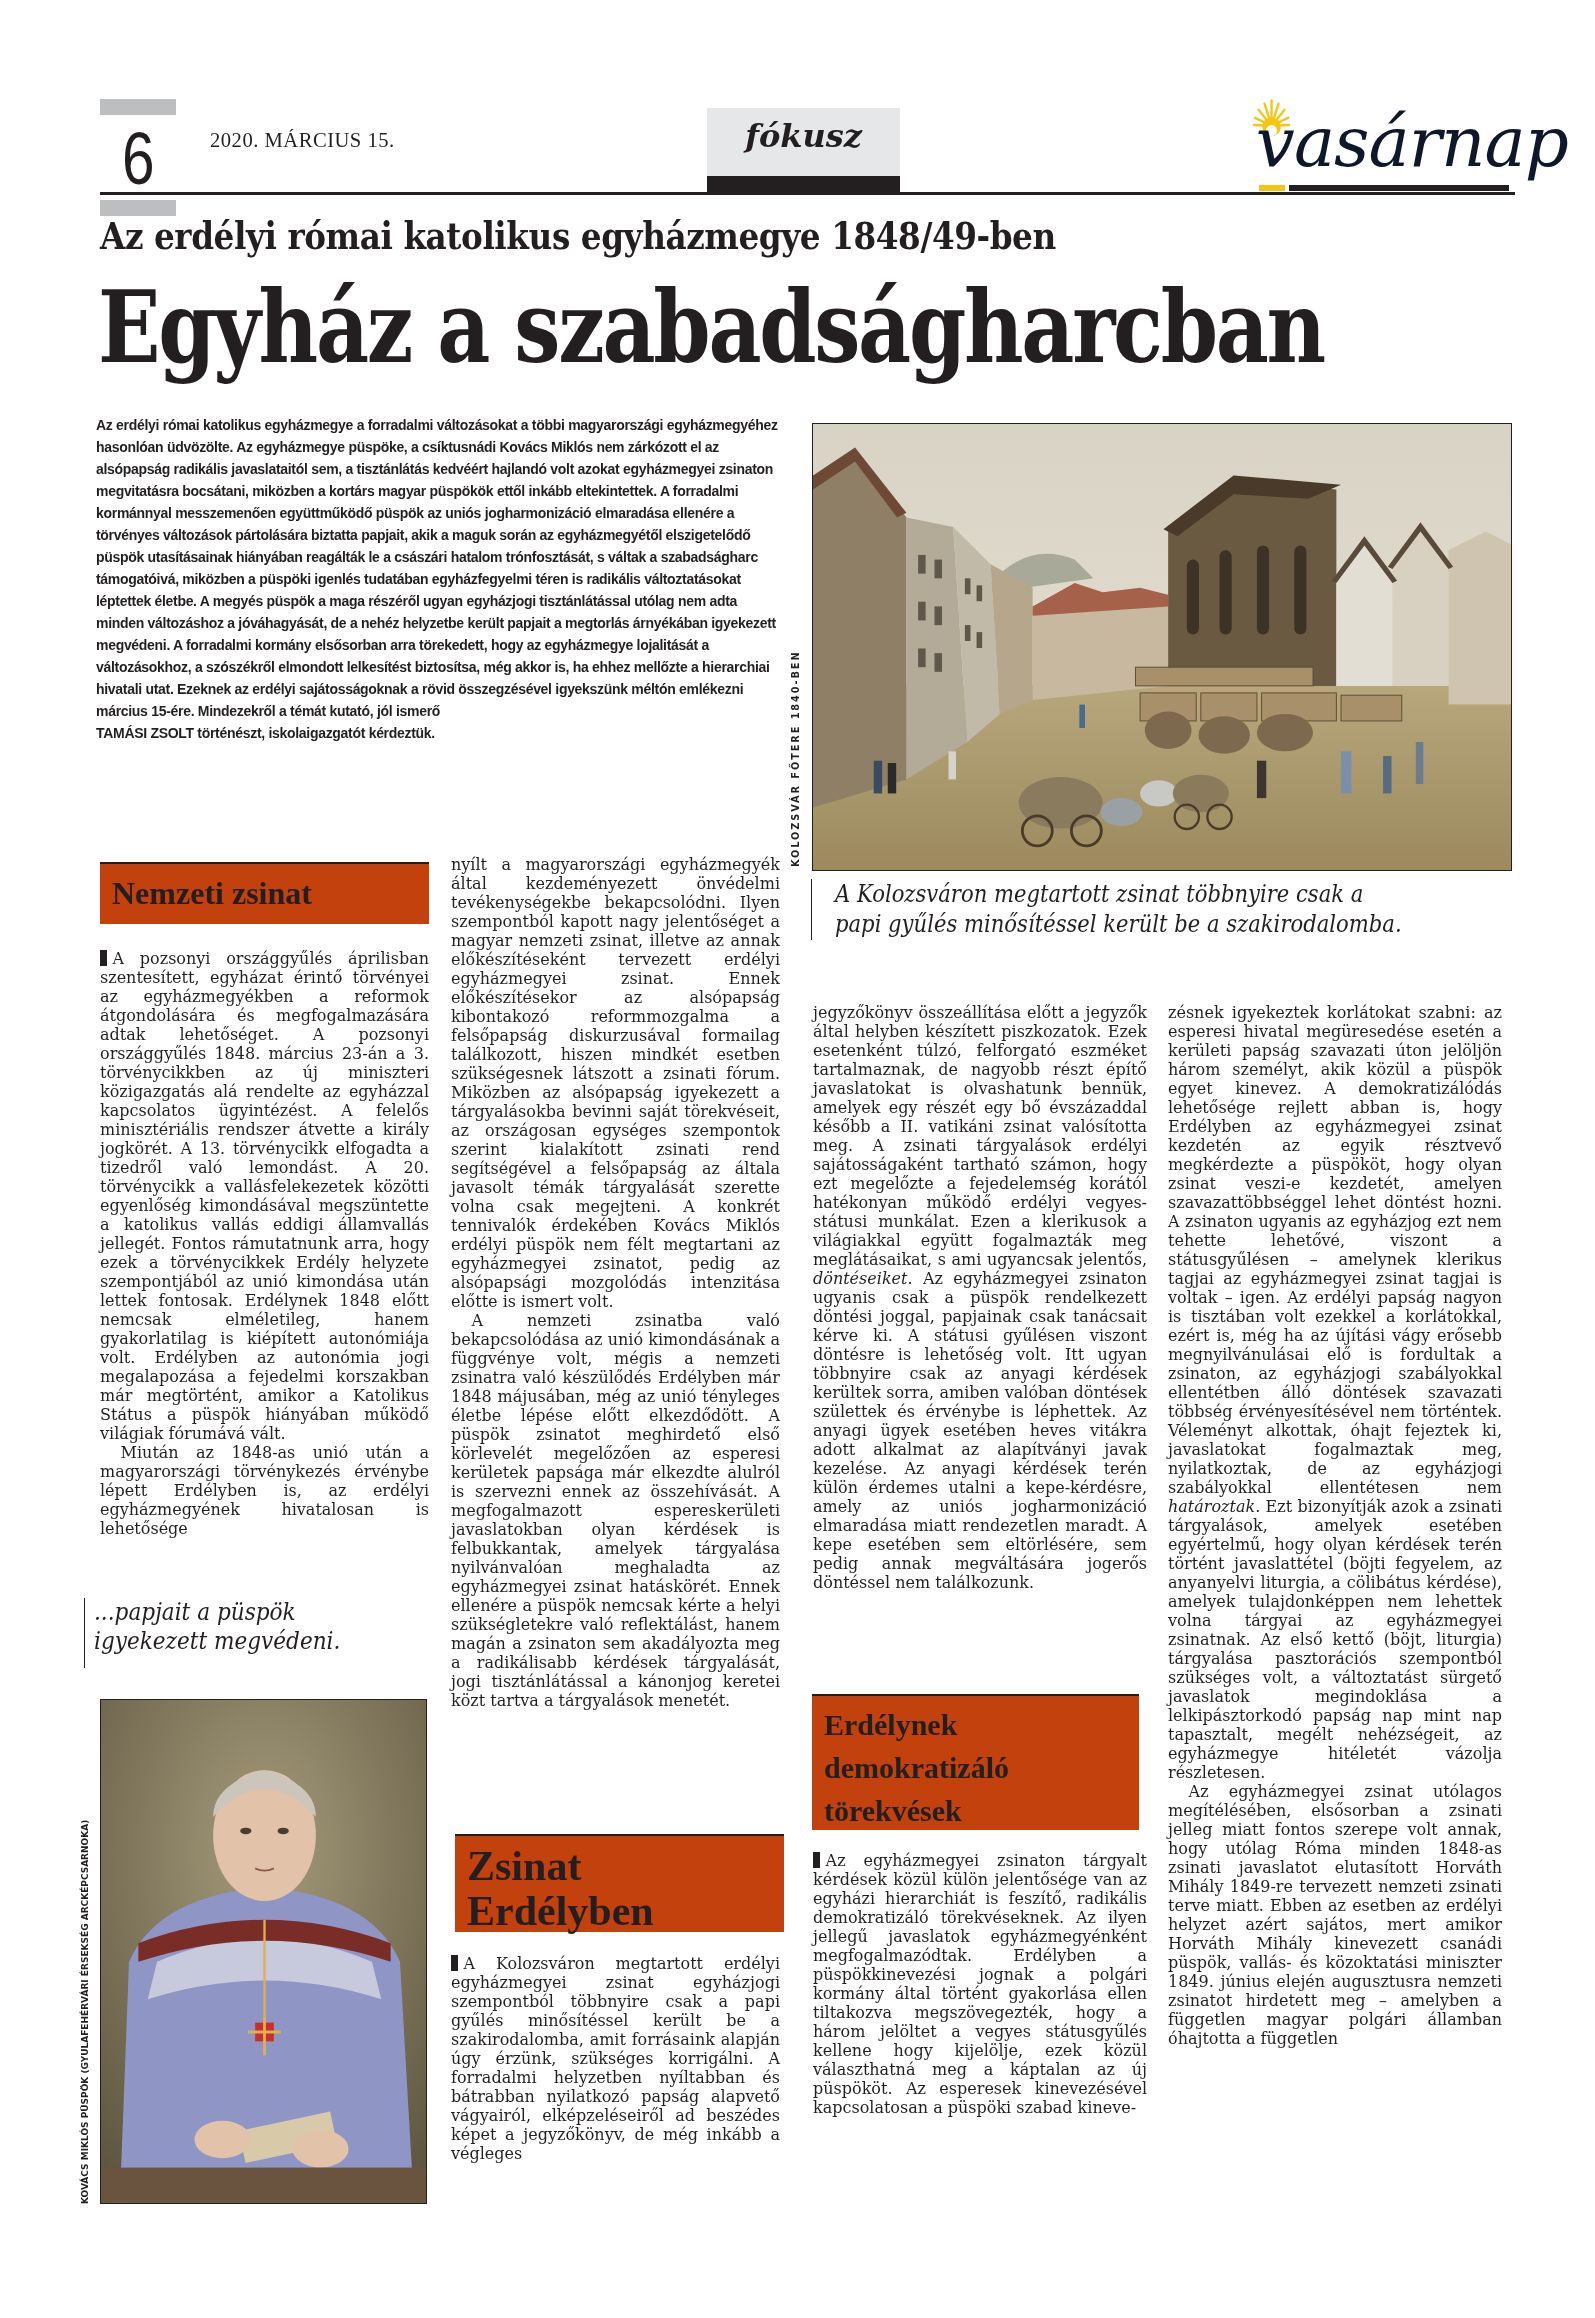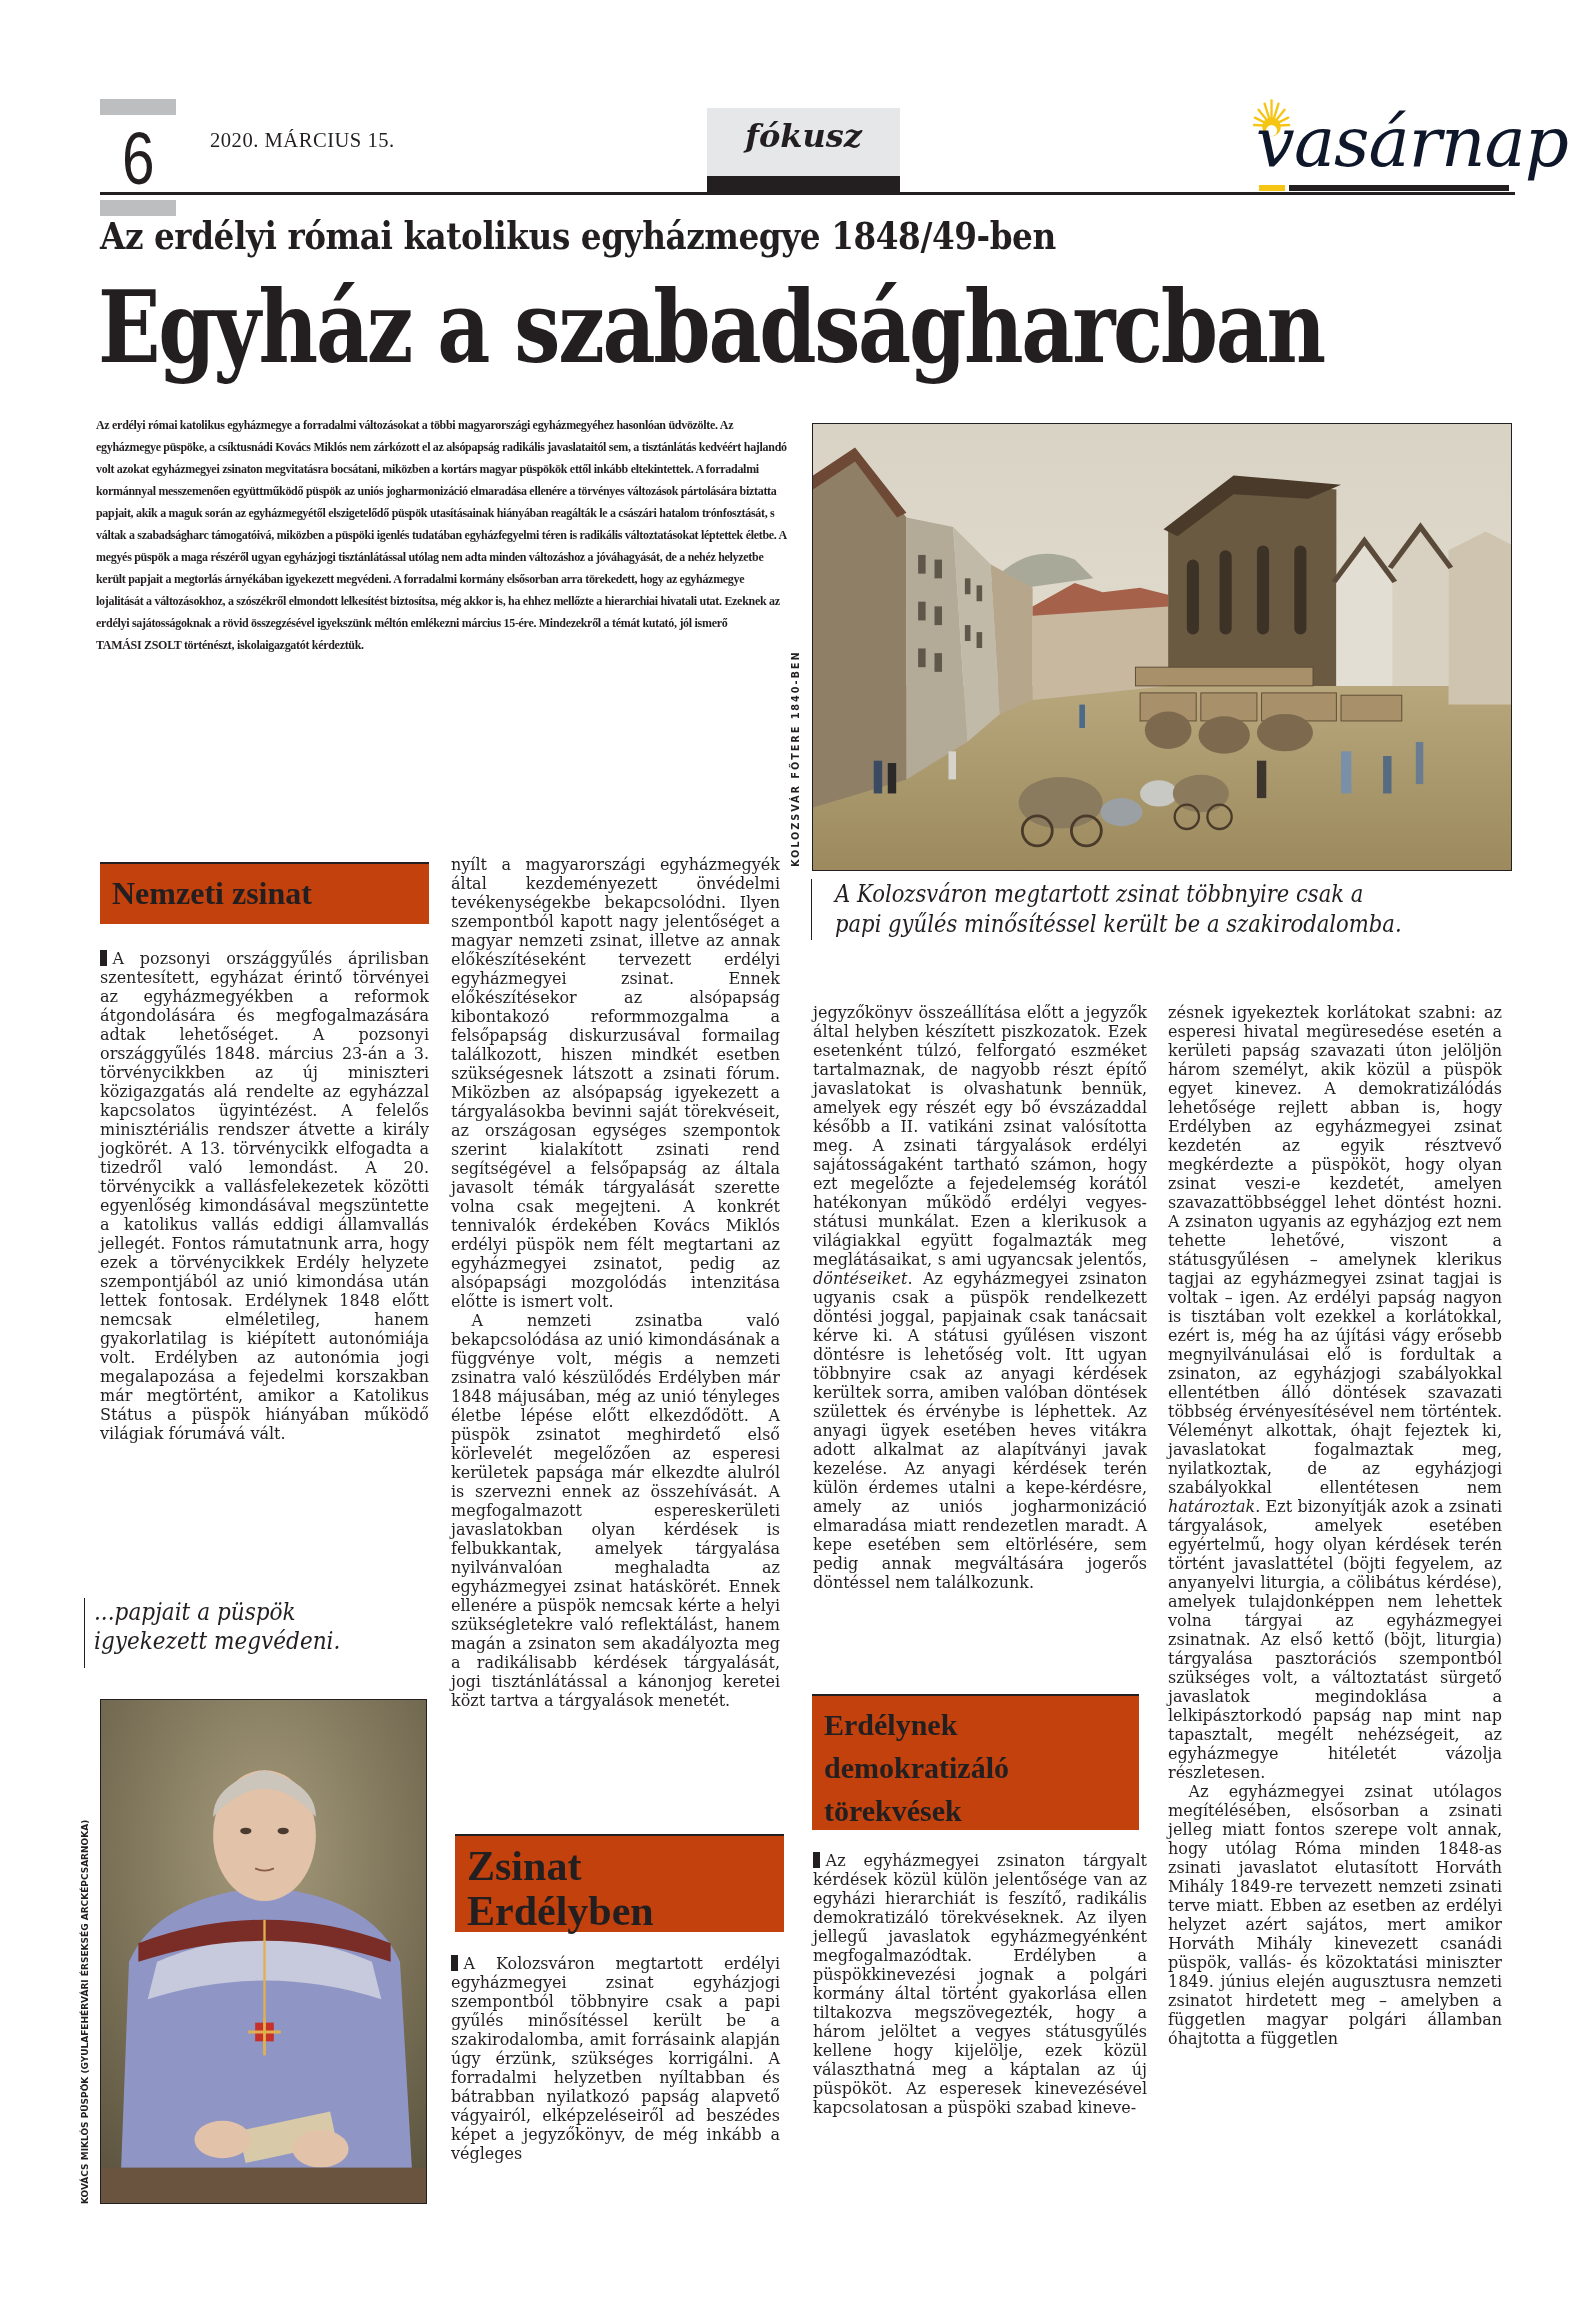--- a/index.html
+++ b/index.html
@@ -23,21 +23,21 @@
   .logo-bar-yellow { position: absolute; left: 5.6px; top: 87px; width: 26px; height: 5.6px; background: #f6c514; }
   .logo-bar-black { position: absolute; left: 36px; top: 87px; width: 220px; height: 5.6px; background: #231f20; }
 
   .mast-rule { position: absolute; left: 100px; top: 192px; width: 1415px; height: 2.8px; background: #231f20; }
 
   
   .kicker { position: absolute; left: 100px; top: 213px; font-family: "DejaVu Serif", serif; font-weight: bold; font-size: 38px; letter-spacing: -0.5px; color: #231f20; transform: scaleX(0.86); transform-origin: left top; white-space: nowrap; }
   .headline { position: absolute; left: 98px; top: 271px; font-family: "DejaVu Serif", serif; font-weight: bold; font-size: 100px; line-height: 112px; letter-spacing: -2.8px; color: #231f20; transform: scaleX(0.82); transform-origin: left top; white-space: nowrap; }
 
   
-  .lead { position: absolute; left: 96px; top: 414px; width: 692px; font-family: Liberation Serif, serif; font-weight: bold; font-size: 12px; line-height: 22px; color: #231f20; text-align: left; letter-spacing: -0.3px; }
+  .lead { position: absolute; left: 96px; top: 414px; width: 692px; font-family: Liberation Sans, sans-serif; font-weight: bold; font-size: 14px; line-height: 22px; color: #231f20; text-align: left; letter-spacing: -0.3px; }
   .lead .lead-name { font-weight: bold; }
 
   
   .photo-main { position: absolute; left: 812px; top: 423px; width: 700px; height: 448px; overflow: hidden; border: 1.4px solid #231f20; }
   .photo-credit-v { position: absolute; left: 790px; top: 867px; transform: rotate(-90deg); transform-origin: left top; font-family: "DejaVu Sans", sans-serif; font-weight: bold; font-size: 9.8px; letter-spacing: 1.9px; color: #231f20; white-space: nowrap; }
 
   .caption-quote { position: absolute; left: 811px; top: 879px; width: 701px; padding-left: 23.4px; border-left: 1.4px solid #231f20; height: 61px; }
   .caption-quote p { font-family: "DejaVu Serif", serif; font-style: italic; font-size: 24px; line-height: 30px; color: #231f20; transform: scaleX(0.88); transform-origin: left top; white-space: nowrap; }
 
   
@@ -216,20 +216,21 @@
   <span style="width:196px">Zsinat Erdélyben</span>
 </div>
 <div class="subhead sh3">
   <span>Erdélynek</span>
   <span>demokratizáló</span>
   <span>törekvések</span>
 </div>
 
 <div class="col col1">
   <p><span class="bullet"></span><span>A pozsonyi országgyűlés áprilisban szentesített, egyházat érintő törvényei az egyházmegyékben a reformok átgondolására és megfogalmazására adtak lehetőséget. A pozsonyi országgyűlés 1848. március 23-án a 3. törvénycikkben az új miniszteri közigazgatás alá rendelte az egyházzal kapcsolatos ügyintézést. A felelős minisztériális rendszer átvette a király jogkörét. A 13. törvénycikk elfogadta a tizedről való lemondást. A 20. törvénycikk a vallásfelekezetek közötti egyenlőség kimondásával megszüntette a katolikus vallás eddigi államvallás jellegét. Fontos rámutatnunk arra, hogy ezek a törvénycikkek Erdély helyzete szempontjából az unió kimondása után lettek fontosak. Erdélynek 1848 előtt nemcsak elméletileg, hanem gyakorlatilag is kiépített autonómiája volt. Erdélyben az autonómia jogi megalapozása a fejedelmi korszakban már megtörtént, amikor a Katolikus Státus a püspök hiányában működő világiak fórumává vált.</span></p>
+  <p class="indent">Miután az 1848-as unió után a magyarországi törvénykezés érvénybe lépett Erdélyben is, az erdélyi egyházmegyének hivatalosan is lehetősége</p>
 </div>
 
 <div class="pull-quote">
   <p>...papjait a püspök</p>
   <p>igyekezett megvédeni.</p>
 </div>
 
 <div class="photo-portrait" title="Kovács Miklós püspök portréja">
   <svg width="327" height="505" viewBox="0 0 700 1080" preserveAspectRatio="none">
     <defs>

